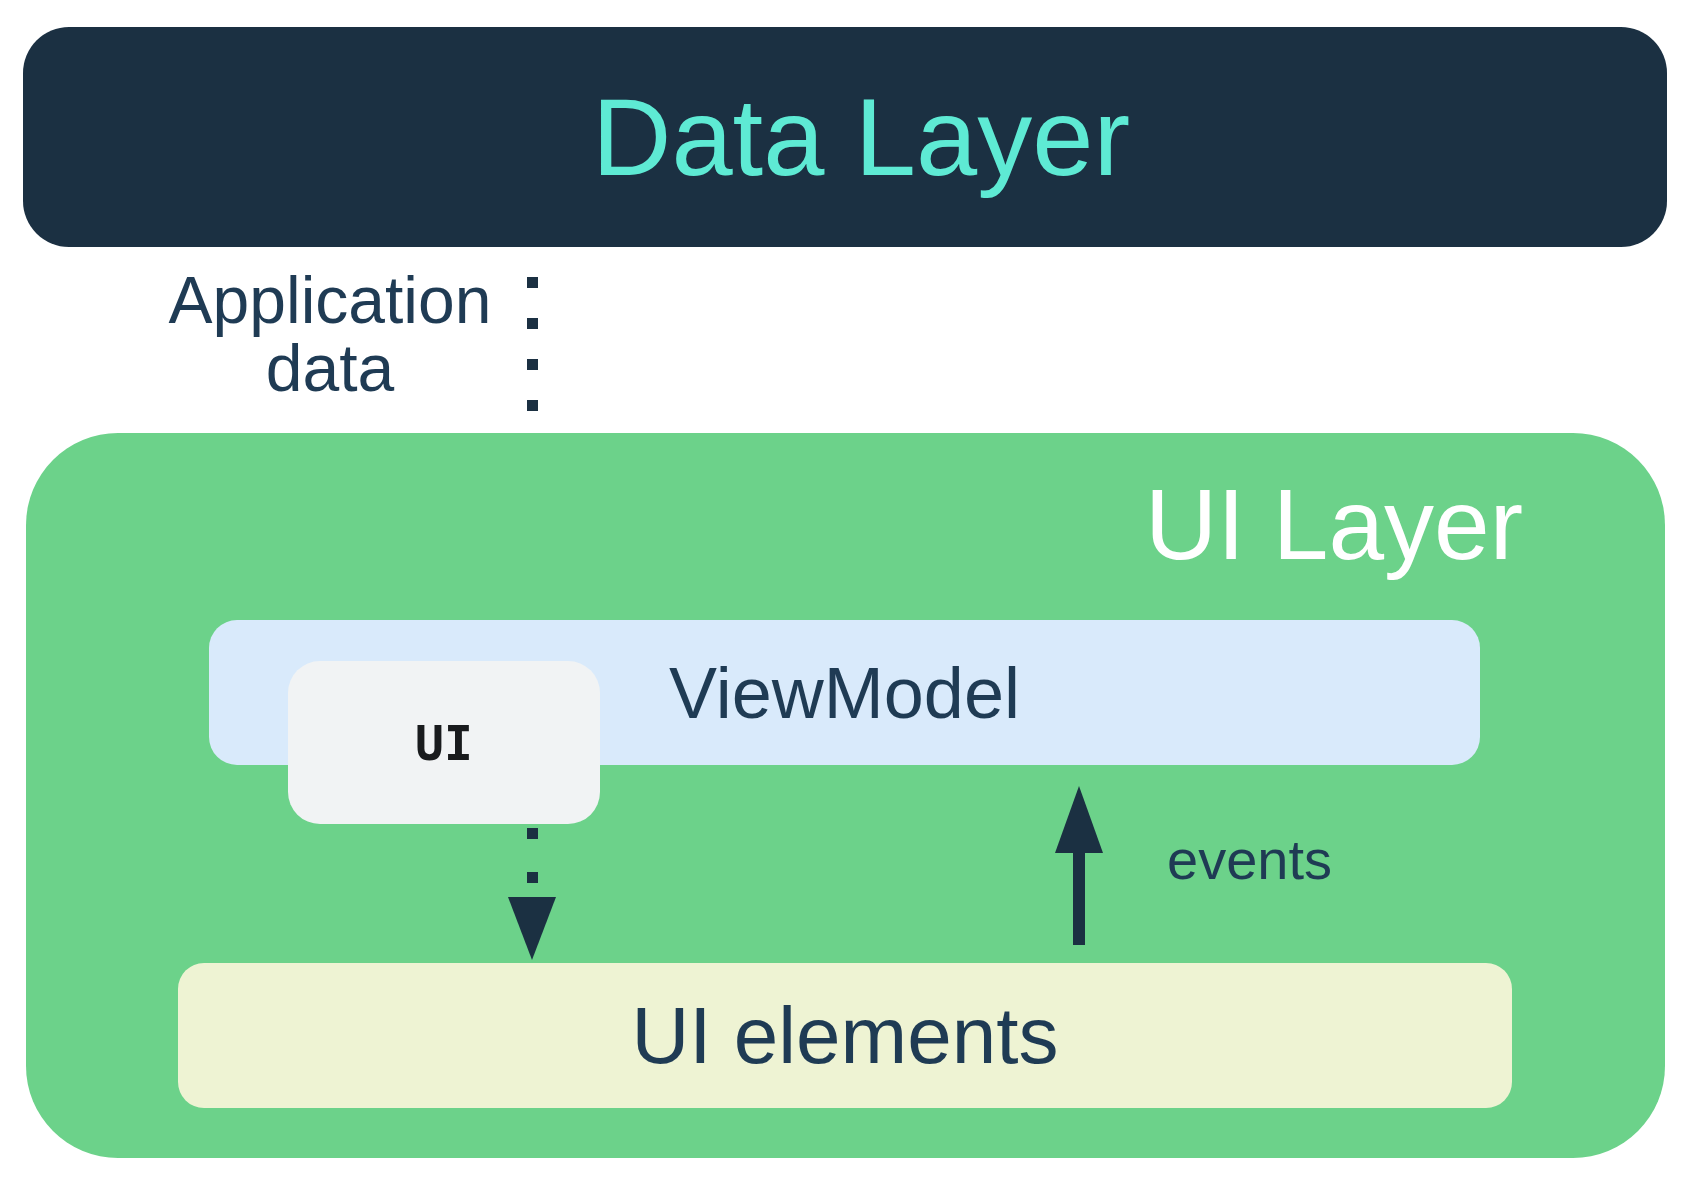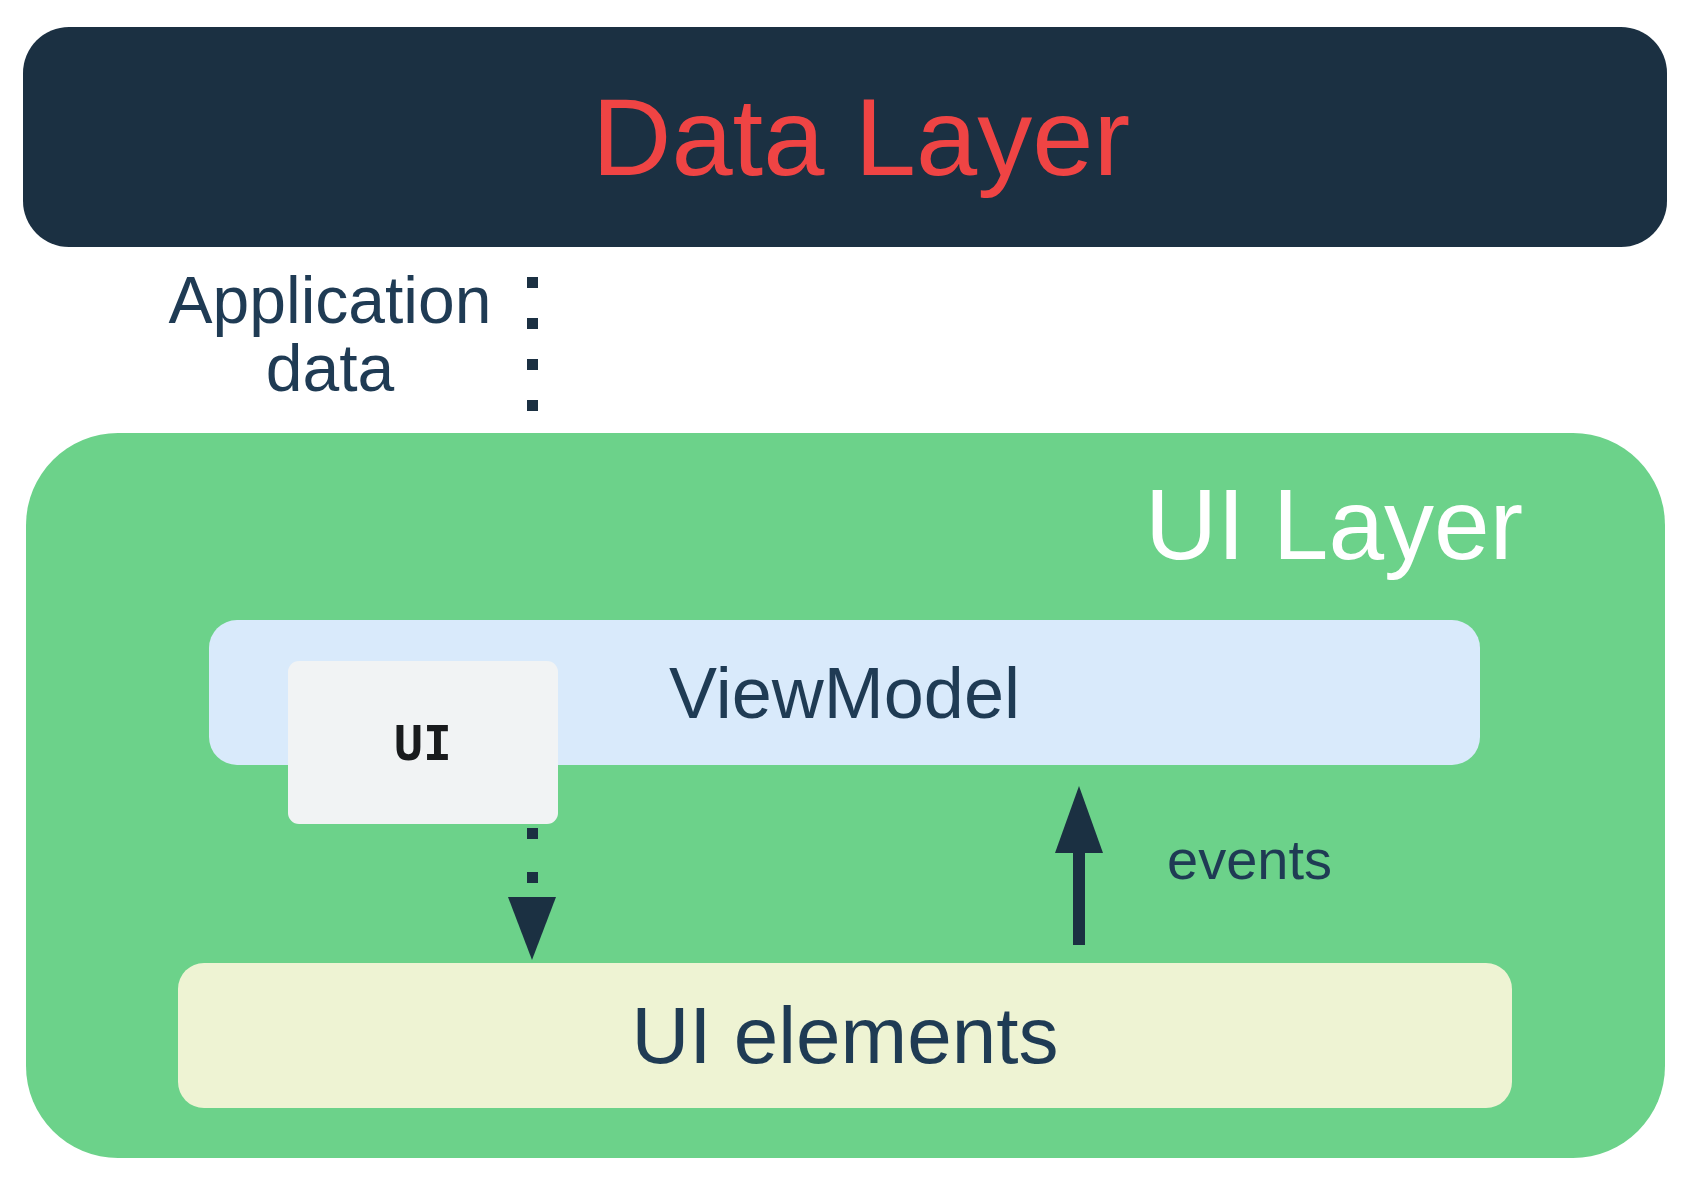--- a/index.html
+++ b/index.html
@@ -12,41 +12,41 @@
     font-family: "Liberation Sans", sans-serif;
   }
   .abs { position: absolute; }
 
   
   .data-layer-box {
     left: 23px; top: 27px; width: 1644px; height: 220px;
     background: var(--dark-navy); border-radius: 46px;
     display: flex; align-items: center; justify-content: center;
   }
-  .data-layer-label { color: #ef4444; font-size: 110px; line-height: 1; margin-left: 32px; }
+  .data-layer-label { color: #5eead4; font-size: 110px; line-height: 1; margin-left: 32px; }
 
   .ui-layer-box {
     left: 26px; top: 433px; width: 1639px; height: 725px;
     background: var(--green); border-radius: 92px;
   }
   .ui-layer-label {
     right: 179px; top: 474px; color: #ffffff;
     font-size: 100px; line-height: 1; text-align: right;
   }
 
   .viewmodel-box {
     left: 209px; top: 620px; width: 1271px; height: 145px;
     background: var(--light-blue); border-radius: 28px;
     display: flex; align-items: center; justify-content: center;
   }
   .viewmodel-label { color: var(--text-dark); font-size: 72px; line-height: 1; }
 
   .ui-state-box {
-    left: 288px; top: 661px; width: 270px; height: 163px;
-    background: var(--light-gray); border-radius: 11px;
+    left: 288px; top: 661px; width: 312px; height: 163px;
+    background: var(--light-gray); border-radius: 32px;
     display: flex; flex-direction: column; align-items: center; justify-content: center;
     font-family: "DejaVu Sans Mono", monospace; font-weight: bold;
     font-size: 48px; line-height: 66px; color: #191b1d; text-align: center;
   }
 
   .ui-elements-box {
     left: 178px; top: 963px; width: 1334px; height: 145px;
     background: var(--cream); border-radius: 26px;
     display: flex; align-items: center; justify-content: center;
   }

